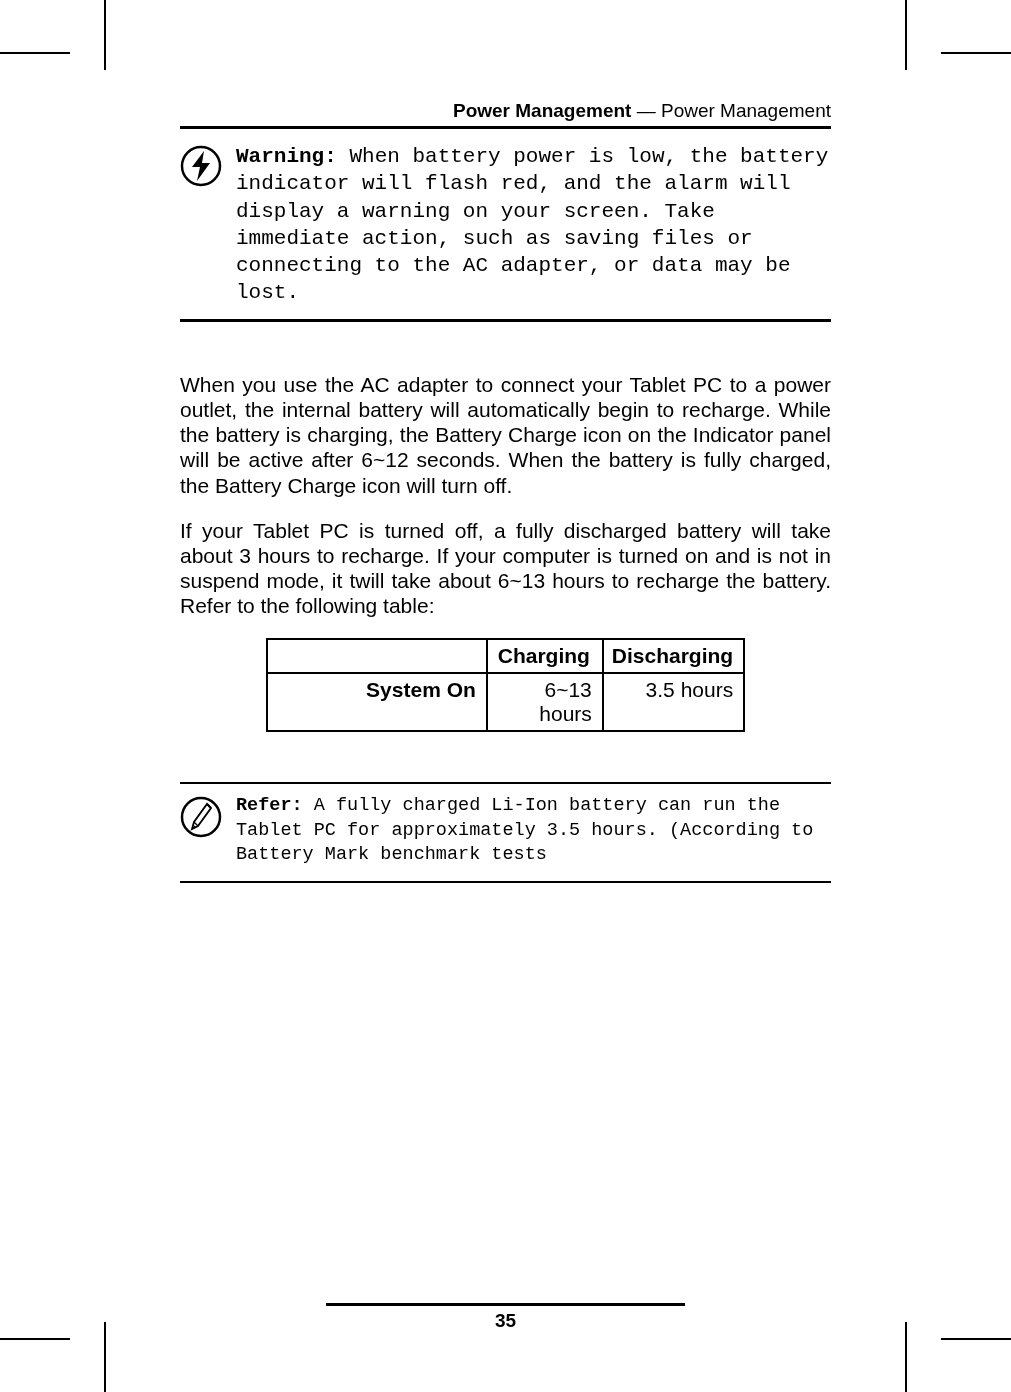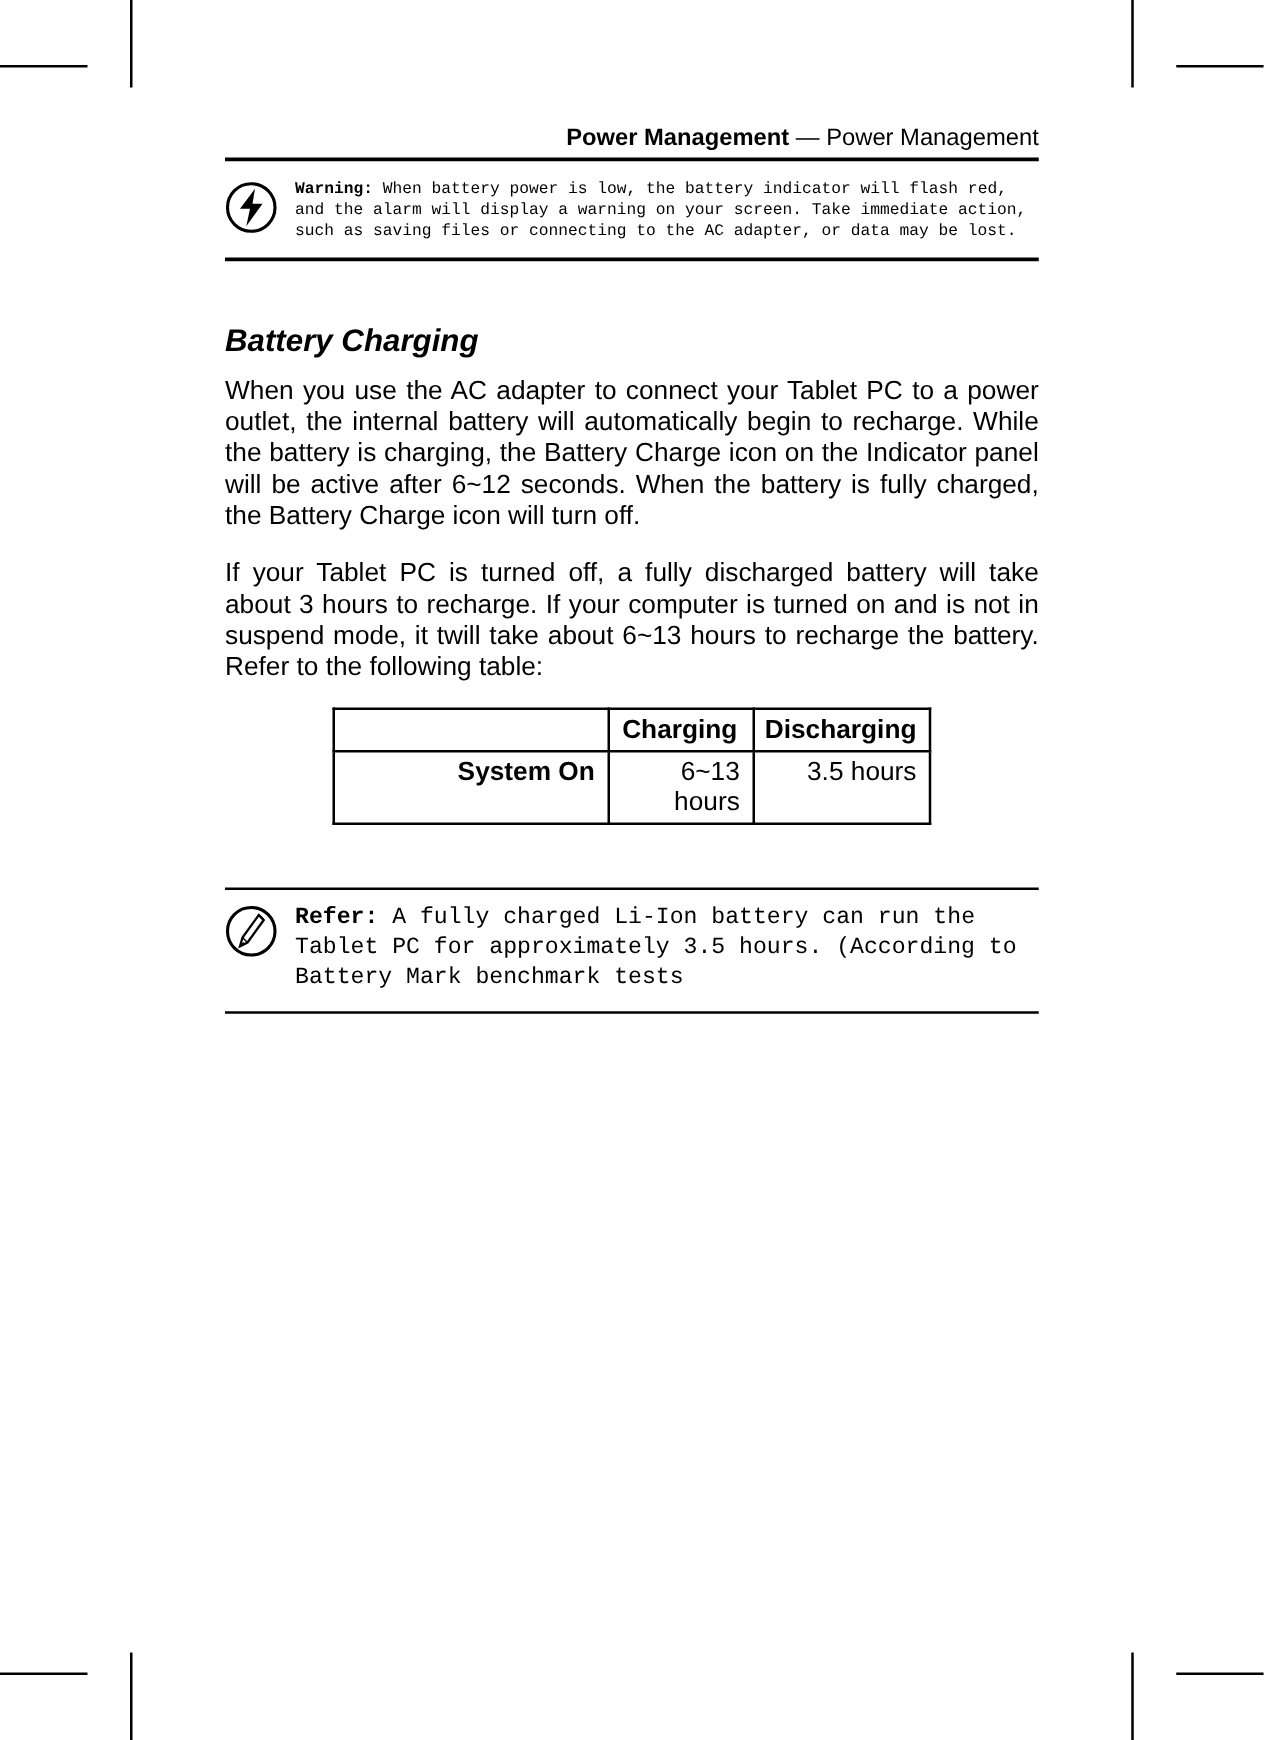--- a/index.html
+++ b/index.html
@@ -56,21 +56,21 @@
     padding-bottom: 12px;
     margin-bottom: 50px;
   }
   .callout-icon {
     flex: 0 0 auto;
     margin-right: 14px;
     margin-top: 2px;
   }
   .callout-text {
     font-family: "Courier New", Courier, monospace;
-    font-size: 13px;
+    font-size: 21px;
     line-height: 1.3;
   }
   .callout-text .label {
     font-weight: bold;
   }
   .section-title {
     font-style: italic;
     font-weight: bold;
     font-size: 25px;
     margin-bottom: 12px;
@@ -154,21 +154,20 @@
         <svg width="42" height="42" viewBox="0 0 42 42">
           <ellipse cx="21" cy="21" rx="19" ry="19" fill="none" stroke="#000" stroke-width="2.5"></ellipse>
           <path d="M24 6 L12 22 L20 22 L17 36 L30 18 L22 18 Z" fill="#000"></path>
         </svg>
       </div>
       <div class="callout-text">
         <span class="label">Warning:</span><span> When battery power is low, the battery indicator will flash red, and the alarm will display a warning on your screen. Take immediate action, such as saving files or connecting to the AC adapter, or data may be lost.</span>
       </div>
     </div>
 
-    <h2 class="section-title">Battery Charging</h2>
 
     <p class="body-para">When you use the AC adapter to connect your Tablet PC to a power outlet, the internal battery will automatically begin to recharge. While the battery is charging, the Battery Charge icon on the Indicator panel will be active after 6~12 seconds. When the battery is fully charged, the Battery Charge icon will turn off.</p>
 
     <p class="body-para">If your Tablet PC is turned off, a fully discharged battery will take about 3 hours to recharge. If your computer is turned on and is not in suspend mode, it twill take about 6~13 hours to recharge the battery. Refer to the following table:</p>
 
     <div class="table-wrap">
       <table>
         <tbody>
             <tr>
           <th style="width:220px"></th>
@@ -194,13 +193,17 @@
           <path d="M12 33 L14.5 29.5 L16 31 Z" fill="#000"></path>
         </svg>
       </div>
       <div class="callout-text">
         <span class="label">Refer:</span><span> A fully charged Li-Ion battery can run the Tablet PC for approximately 3.5 hours. (According to Battery Mark benchmark tests </span>
       </div>
     </div>
 
   </div>
 
+  <div class="page-footer">
+    <div class="footer-rule"></div>
+    <div class="page-number">35</div>
+  </div>
 </div>
 
 </body></html>

